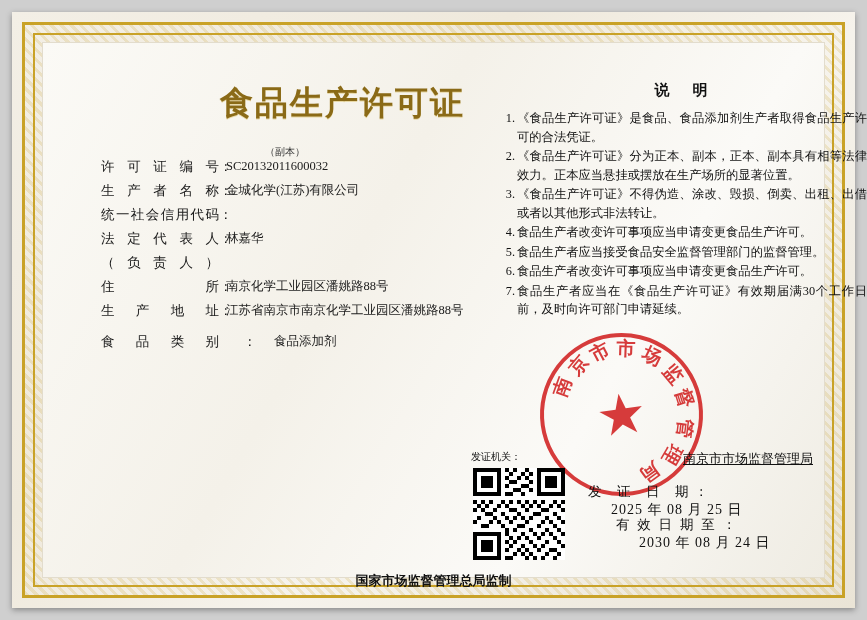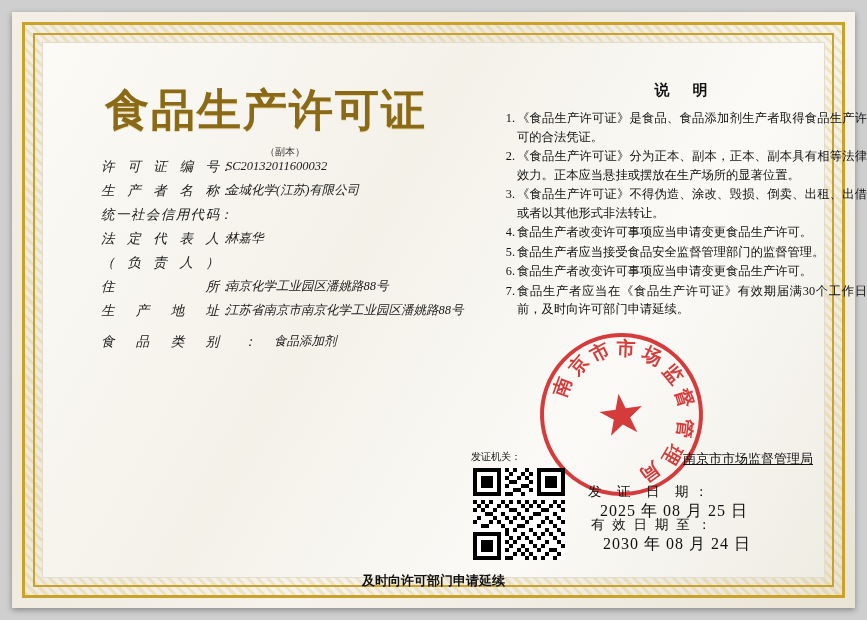--- a/index.html
+++ b/index.html
@@ -36,22 +36,22 @@
     position:absolute;
     left:30px;top:30px;right:30px;bottom:30px;
     background:linear-gradient(120deg,#fbfaf6 0%,#f4f1e9 40%,#fbfaf7 70%,#efece3 100%);
     box-sizing:border-box;
     border:1px solid #e2dccd;
   }
   .title{
     position:absolute;
     left:62px;top:38px;
     width:360px;
-    text-align:left;
-    font-size:44px;
+    text-align:right;
+    font-size:33px;
     font-weight:bold;
     color:#8a6a17;
     letter-spacing:2px;
     font-family:"Liberation Serif", serif;
     text-shadow:0 1px 0 #e8d9a8;
   }
   .subtitle{
     position:absolute;
     left:62px;top:102px;
     width:360px;
@@ -65,21 +65,20 @@
     left:58px;top:115px;
     width:400px;
     font-size:13.5px;
     color:#1a1a1a;
   }
   .frow{
     display:flex;
     align-items:flex-end;
     margin-bottom:7px;
     line-height:17px;
-    font-style:italic;
   }
   .flabel{
     width:118px;
     flex:0 0 118px;
     text-align:justify;
     text-align-last:justify;
     font-size:13.5px;
     white-space:pre;
   }
   .fcolon{ width:7px;flex:0 0 7px;text-align:center; }
@@ -178,23 +177,23 @@
   }
   .issue-row .lbl{
     display:inline-block;
     width:120px;
     text-align:justify;
     text-align-last:justify;
     white-space:pre;
   }
   .issue-row .val{
     display:inline-block;
-    margin-left:12px;
+    margin-left:23px;
     letter-spacing:1px;
-    font-size:16px;
+    font-size:14px;
   }
   .footer{
     position:absolute;
     left:0;bottom:18px;
     width:100%;
     text-align:center;
     font-size:13px;
     color:#111;
     font-weight:bold;
   }
@@ -477,21 +476,21 @@
     </div>
 
     <div class="issue-org-label">发证机关：</div>
     <div class="issue-org-value">南京市市场监督管理局</div>
 
     <div class="issue-row" style="left:545px;top:440px;">
       <span class="lbl">发 证 日 期：</span>
       <span class="val">2025 年 08 月 25 日</span>
     </div>
 
-    <div class="issue-row" style="left:548px;top:473px;font-family:Liberation Serif, serif;">
+    <div class="issue-row" style="left:573px;top:473px;font-family:Liberation Serif, serif;">
       <span class="lbl">有效日期至：</span>
       <span class="val">2030 年 08 月 24 日</span>
     </div>
 
   </div>
 
-  <div class="footer">及时向许可部门申请延续</div>
+  <div class="footer">国家市场监督管理总局监制</div>
 </div>
 
 </body></html>

